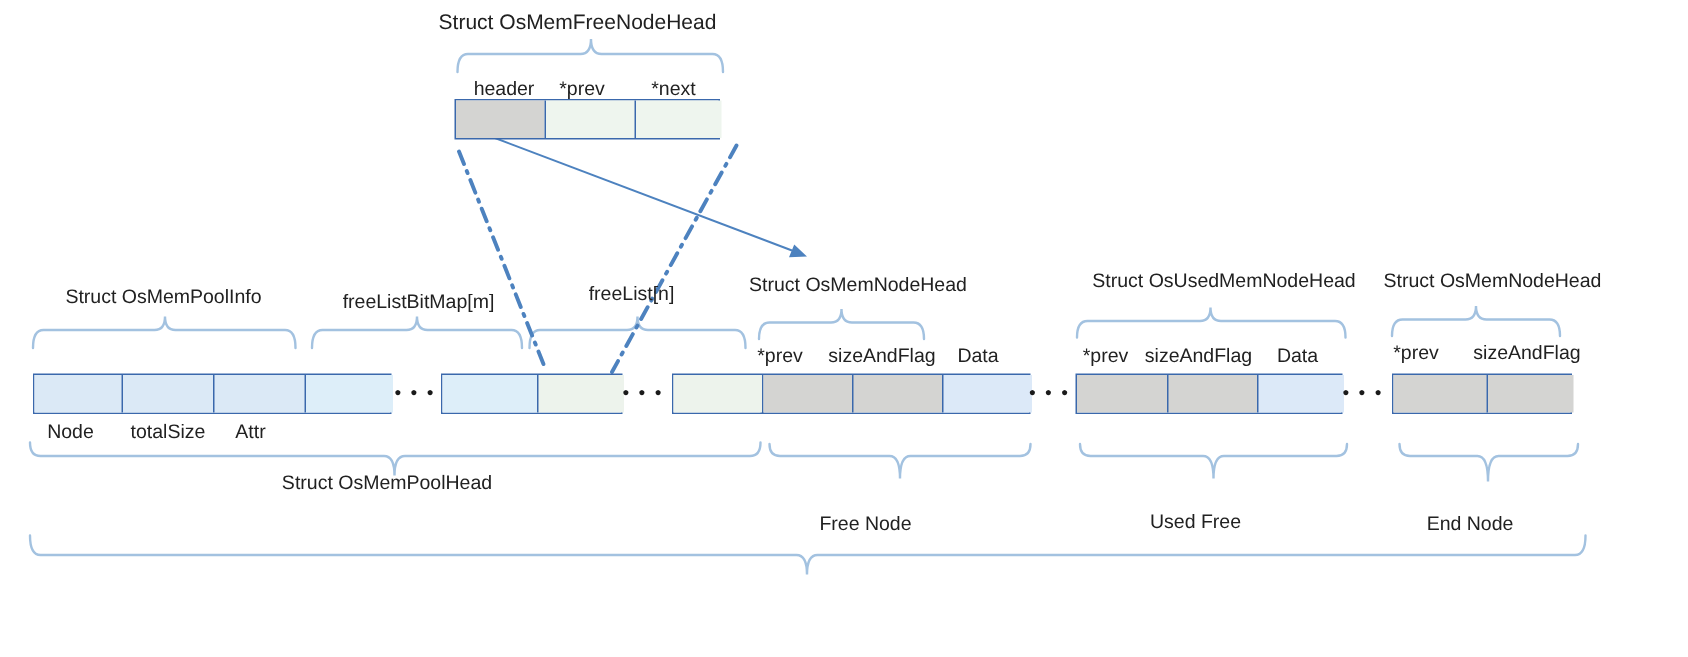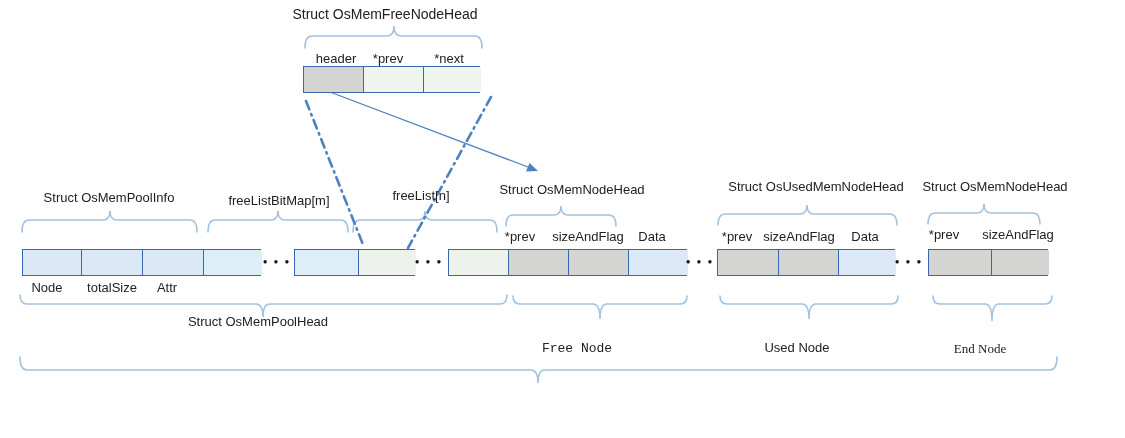--- a/index.html
+++ b/index.html
@@ -113,17 +113,17 @@
   <span class="lbl" style="left:865px;top:229px;">Data</span>
 
   <span class="lbl" style="left:944px;top:227px;">*prev</span>
   <span class="lbl" style="left:1018px;top:227px;">sizeAndFlag</span>
 
   <span class="lbl" style="left:47px;top:280px;">Node</span>
   <span class="lbl" style="left:112px;top:280px;">totalSize</span>
   <span class="lbl" style="left:167px;top:280px;">Attr</span>
 
   <span class="lbl" style="left:258px;top:314px;">Struct OsMemPoolHead</span>
-  <span class="lbl" style="left:577px;top:341px;font-family:Liberation Mono, monospace;">Free Node</span>
-  <span class="lbl" style="left:797px;top:340px;">Used Node</span>
-  <span class="lbl" style="left:980px;top:341px;font-family:Liberation Serif, serif;">End Node</span>
+  <span class="lbl" style="left:577px;top:341px;">Free Node</span>
+  <span class="lbl" style="left:797px;top:340px;">Used Free</span>
+  <span class="lbl" style="left:980px;top:341px;">End Node</span>
 
 </div>
 
 </body></html>

